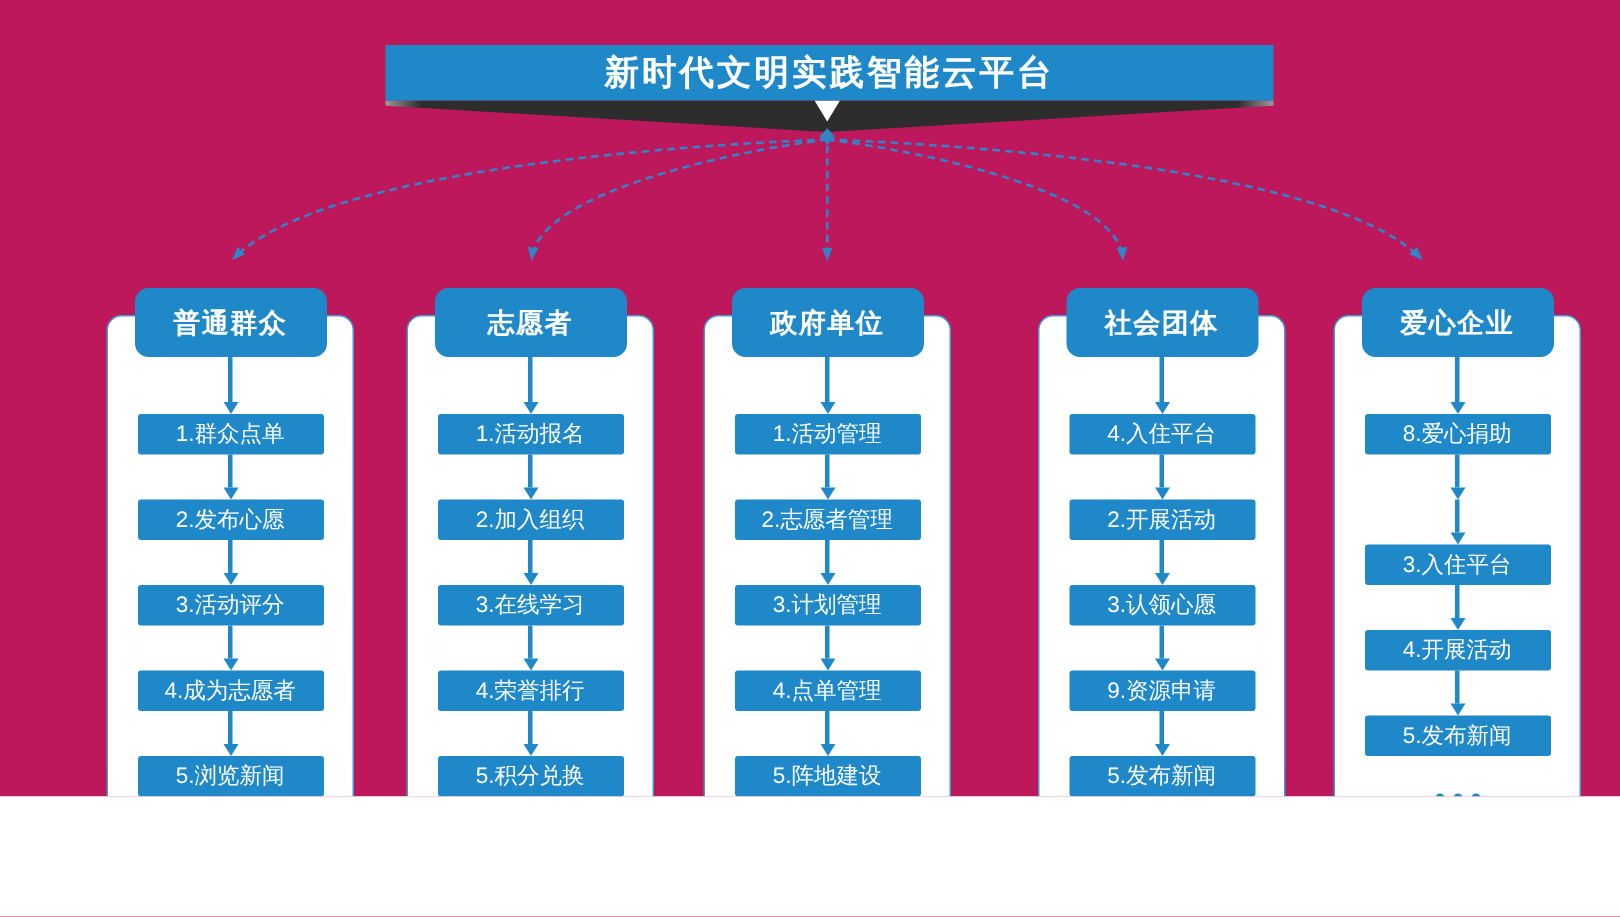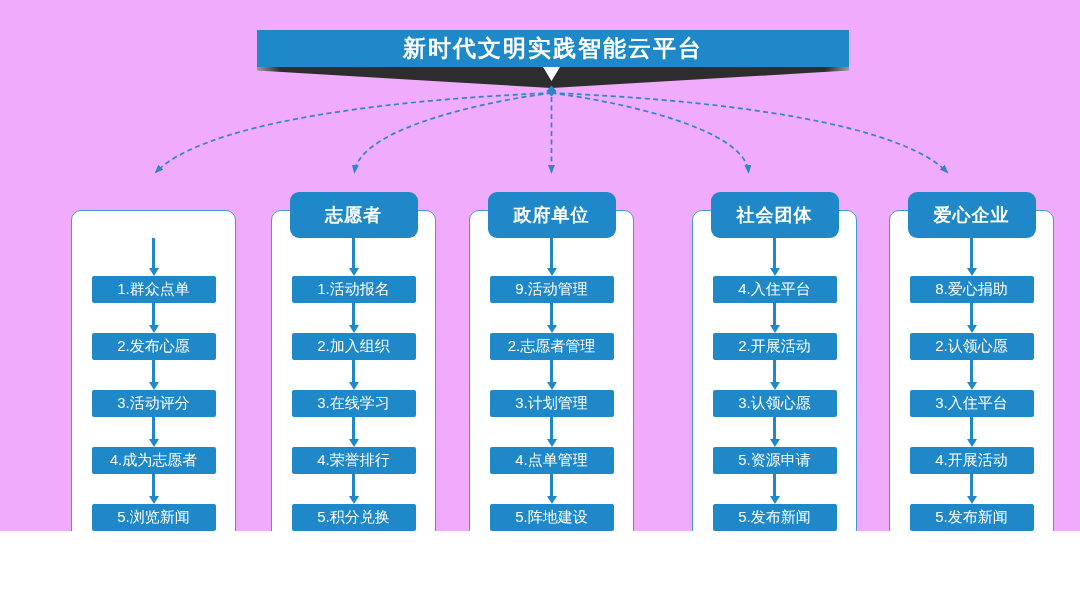--- a/index.html
+++ b/index.html
@@ -4,21 +4,21 @@
 <style>
   :root{
     --blue:#1E88C8;
     --outline:#4399D3;
     --line:#2E86C8;
     --ribbon:#2d2d2d;
   }
   html,body{margin:0;padding:0;background:#ffffff;}
   body{font-family:"Liberation Sans", sans-serif;}
   .canvas{
-    position:relative;width:1080px;height:531px;background:#f0abfc;overflow:hidden;
+    position:relative;width:1080px;height:531px;background:#be185d;overflow:hidden;
   }
   .title-bar{
     position:absolute;left:257px;top:30px;width:592px;height:37px;
     background:var(--blue);color:#fff;display:flex;align-items:center;justify-content:center;
     font-size:23px;font-weight:bold;letter-spacing:2px;z-index:3;
   }
   .overlay{position:absolute;left:0;top:0;width:1080px;height:611px;z-index:1;pointer-events:none;}
   .dashed{stroke:var(--line);fill:none;stroke-dasharray:5 3.5;stroke-width:1.7;}
   .arrowfill{fill:var(--line);}
   .column{
@@ -77,20 +77,23 @@
 
     <path class="dashed" d="M551.5,93 C450,97 215,113 156,172" marker-end="url(#arrowhead)"></path>
     <path class="dashed" d="M551.5,93 C487,101 360,128 354.5,172" marker-end="url(#arrowhead)"></path>
     <path class="dashed" d="M551.5,97 L551.5,172" marker-end="url(#arrowhead)"></path>
     <path class="dashed" d="M551.5,93 C616,101 745,128 748.5,172" marker-end="url(#arrowhead)"></path>
     <path class="dashed" d="M551.5,93 C653,97 888,113 947,172" marker-end="url(#arrowhead)"></path>
   </svg>
 
   <div id="columns">
       <div class="column" style="left: 71px;">
+      <div class="col-header">
+        <span class="col-header-label">普通群众</span>
+      </div>
       <div class="col-flow">
           <div class="varrow long">
       <div class="line"></div>
             <div class="head"></div>
     </div>
           <div class="item">1.群众点单</div>
           <div class="varrow short">
       <div class="line"></div>
             <div class="head"></div>
     </div>
@@ -156,21 +159,21 @@
     </div>
       <div class="column" style="left: 469px; padding-left: 41px;">
       <div class="col-header">
         <span class="col-header-label">政府单位</span>
       </div>
       <div class="col-flow">
           <div class="varrow long">
       <div class="line"></div>
             <div class="head"></div>
     </div>
-          <div class="item">9.活动管理</div>
+          <div class="item">1.活动管理</div>
           <div class="varrow short">
       <div class="line"></div>
             <div class="head"></div>
     </div>
           <div class="item">2.志愿者管理</div>
           <div class="varrow short">
       <div class="line"></div>
             <div class="head"></div>
     </div>
           <div class="item">3.计划管理</div>
@@ -208,21 +211,21 @@
           <div class="item">2.开展活动</div>
           <div class="varrow short">
       <div class="line"></div>
             <div class="head"></div>
     </div>
           <div class="item">3.认领心愿</div>
           <div class="varrow short">
       <div class="line"></div>
             <div class="head"></div>
     </div>
-          <div class="item">5.资源申请</div>
+          <div class="item">9.资源申请</div>
           <div class="varrow short">
       <div class="line"></div>
             <div class="head"></div>
     </div>
           <div class="item">5.发布新闻</div>
           <div class="dots">
             <span class="dot"></span>
             <span class="dot"></span>
             <span class="dot"></span>
           </div>
@@ -235,21 +238,20 @@
       <div class="col-flow">
           <div class="varrow long">
       <div class="line"></div>
             <div class="head"></div>
     </div>
           <div class="item">8.爱心捐助</div>
           <div class="varrow short">
       <div class="line"></div>
             <div class="head"></div>
     </div>
-          <div class="item">2.认领心愿</div>
           <div class="varrow short">
       <div class="line"></div>
             <div class="head"></div>
     </div>
           <div class="item">3.入住平台</div>
           <div class="varrow short">
       <div class="line"></div>
             <div class="head"></div>
     </div>
           <div class="item">4.开展活动</div>

